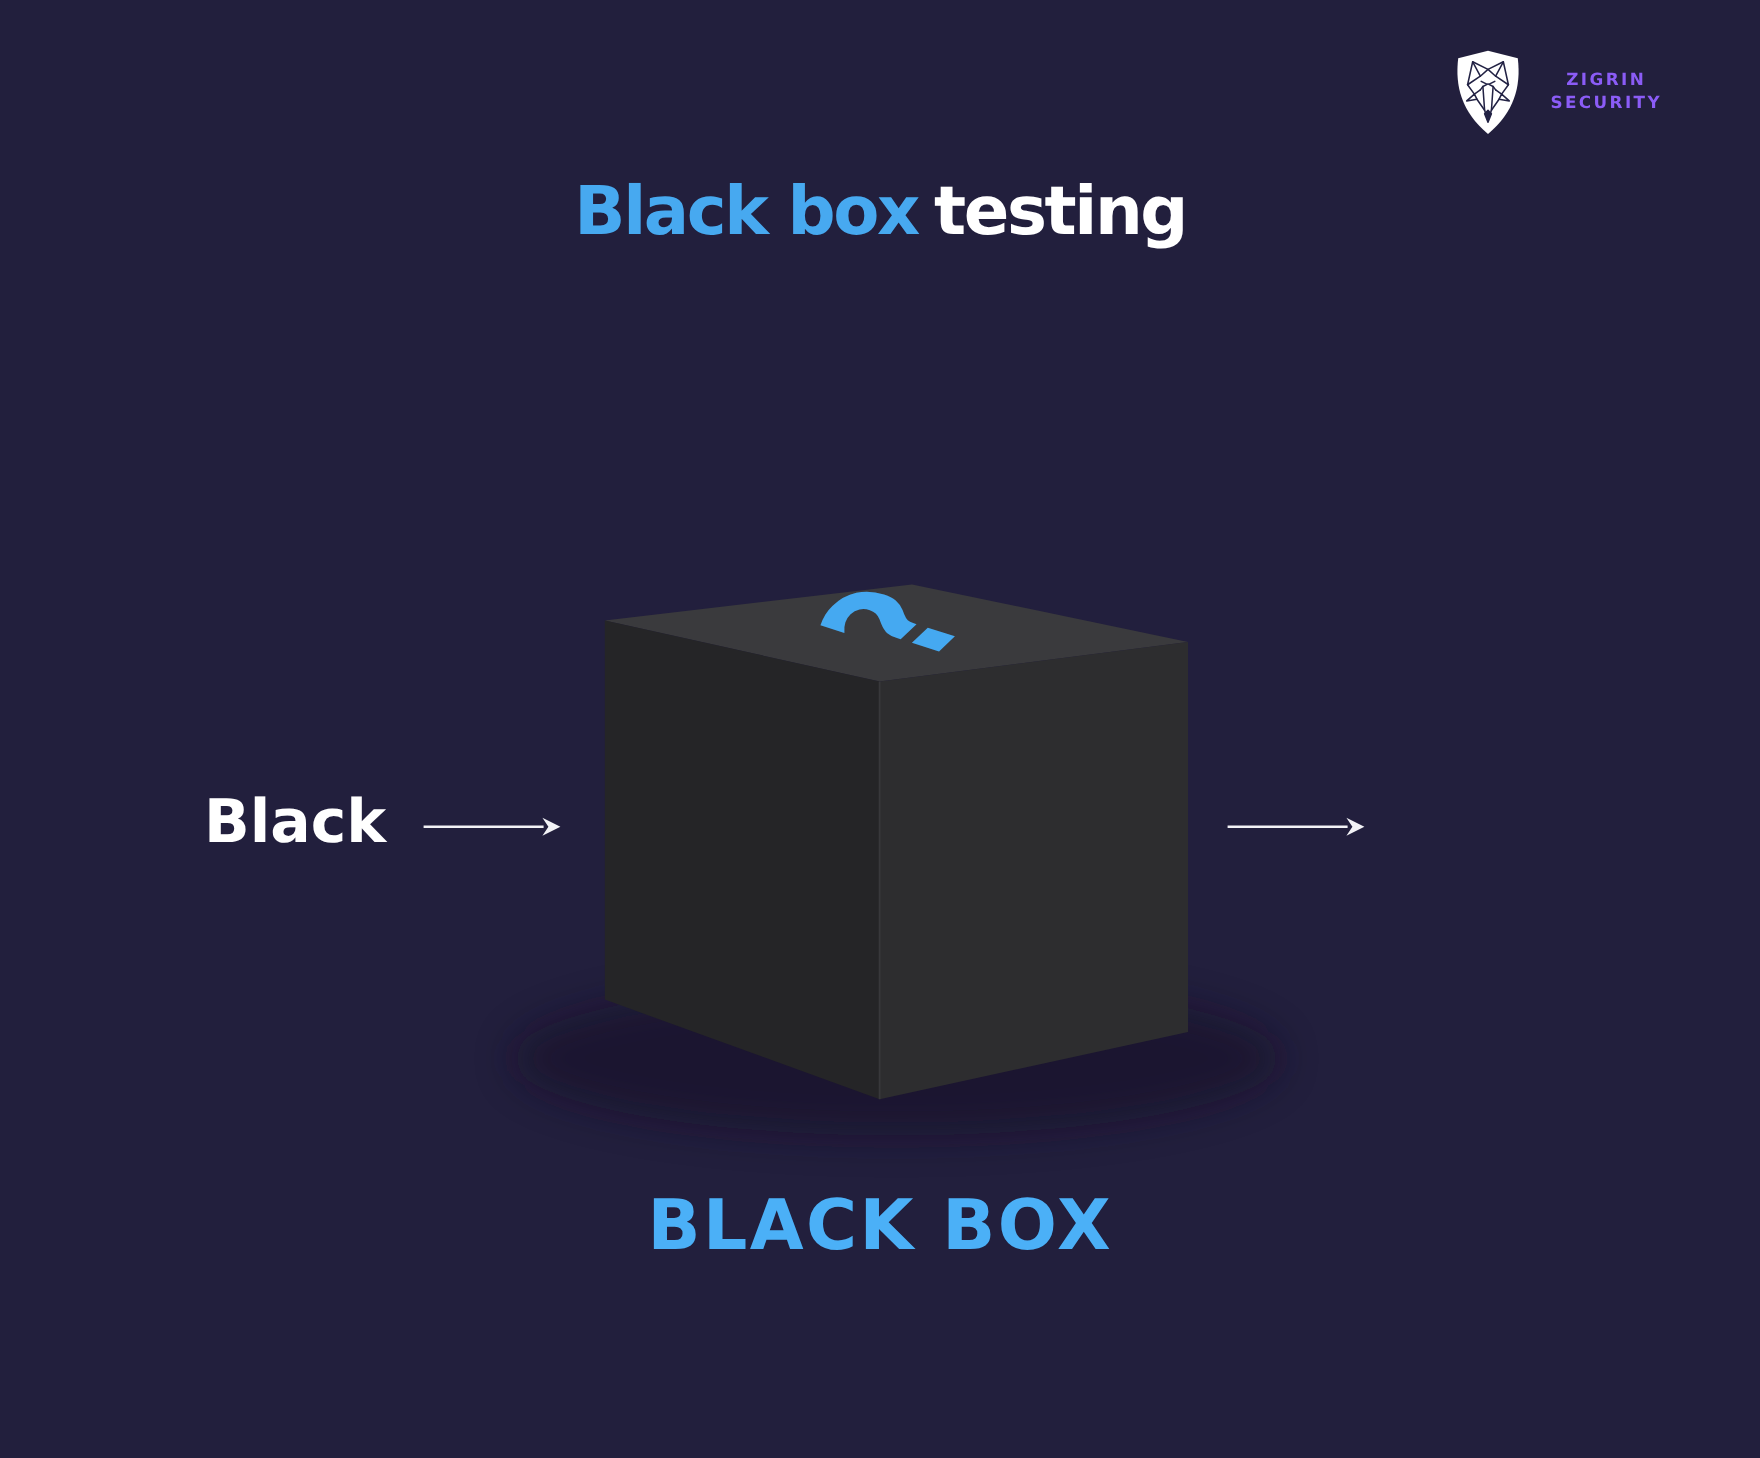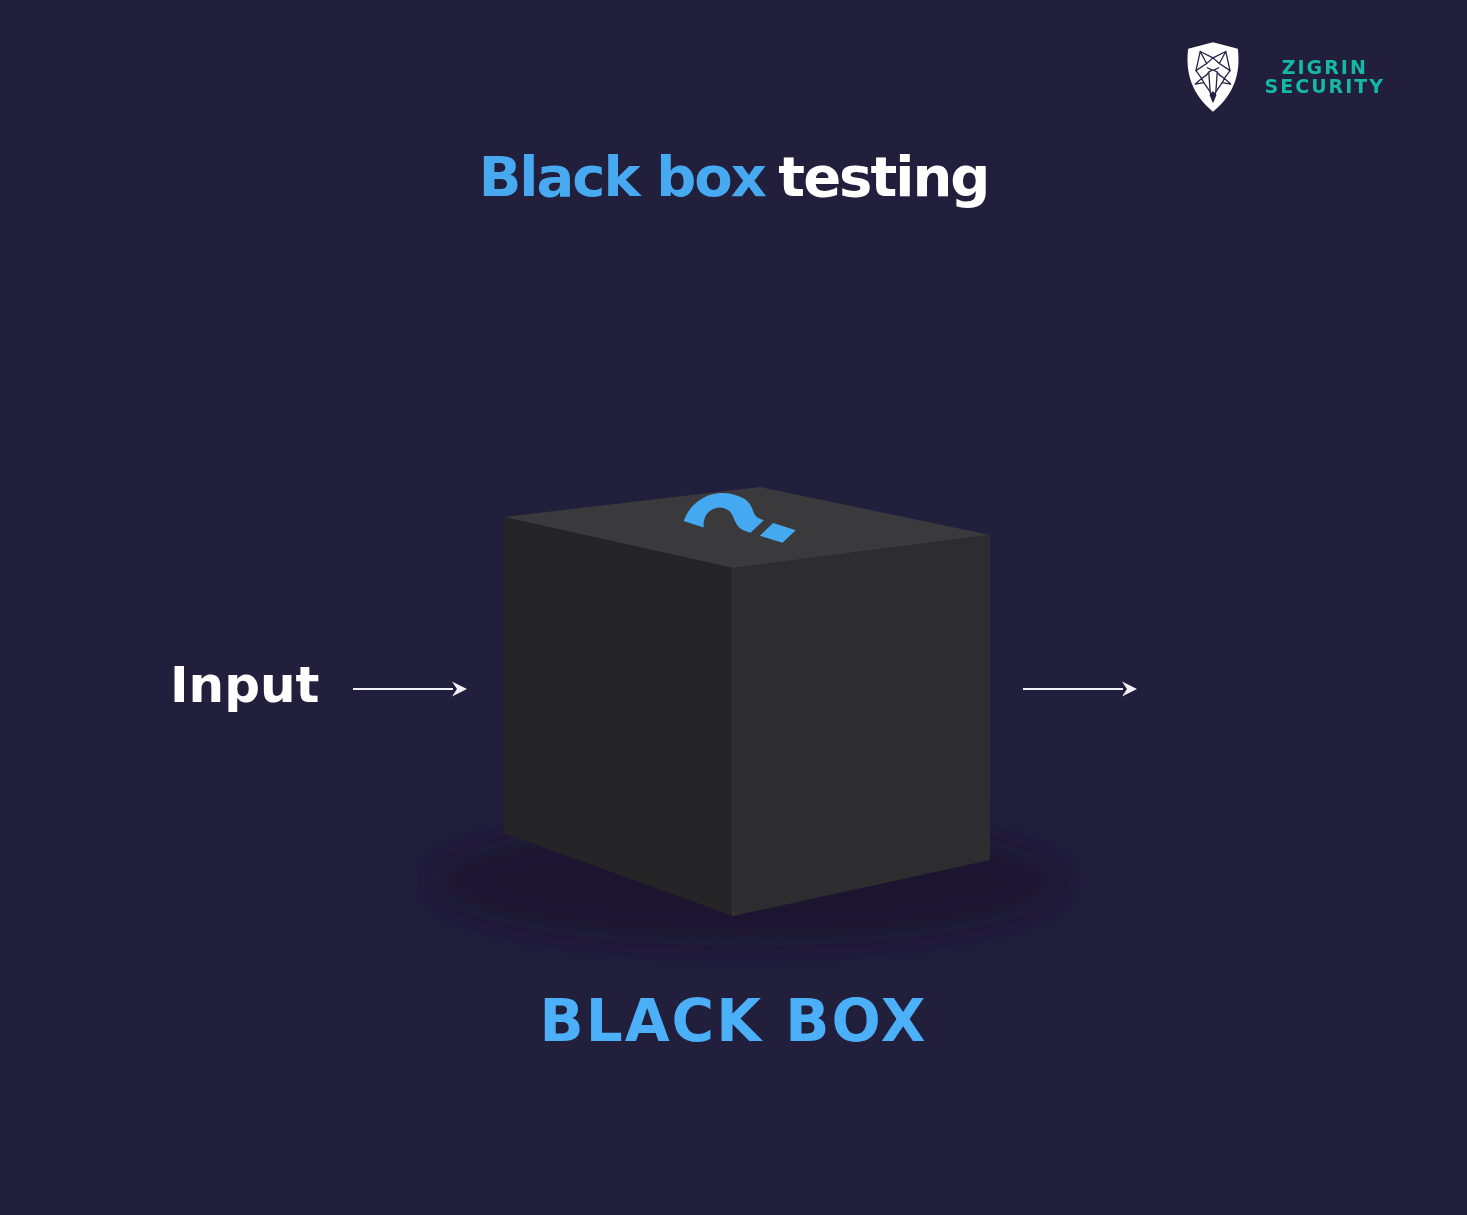--- a/index.html
+++ b/index.html
@@ -19,23 +19,23 @@
     right: 82px;
     display: flex;
     align-items: center;
     gap: 16px;
   }
   .logo-shield { width: 72px; height: 78px; display: block; }
   .logo-text {
     display: flex;
     flex-direction: column;
     align-items: center;
-    color: #14b8a6;
+    color: #8b5cf6;
     font-weight: 700;
-    font-size: 19px;
+    font-size: 14px;
     letter-spacing: 2px;
     line-height: 19px;
     text-align: center;
   }
 
   
   .title {
     position: absolute;
     top: 148px;
     left: 0;
@@ -146,17 +146,17 @@
       <line x1="353" y1="689" x2="453" y2="689" stroke-width="2" stroke="#f2f2f6"></line>
       <path d="M452 681.5 L467 689 L452 696.5 L457 689 Z" fill="#f2f2f6"></path>
     </g>
 
     <g>
       <line x1="1023" y1="689" x2="1123" y2="689" stroke-width="2" stroke="#f2f2f6"></line>
       <path d="M1122 681.5 L1137 689 L1122 696.5 L1127 689 Z" fill="#f2f2f6"></path>
     </g>
   </svg>
 
-  <div class="io-label input">Input</div>
+  <div class="io-label input">Black</div>
 
   <div class="caption">BLACK BOX</div>
 
 </div>
 
 </body></html>

